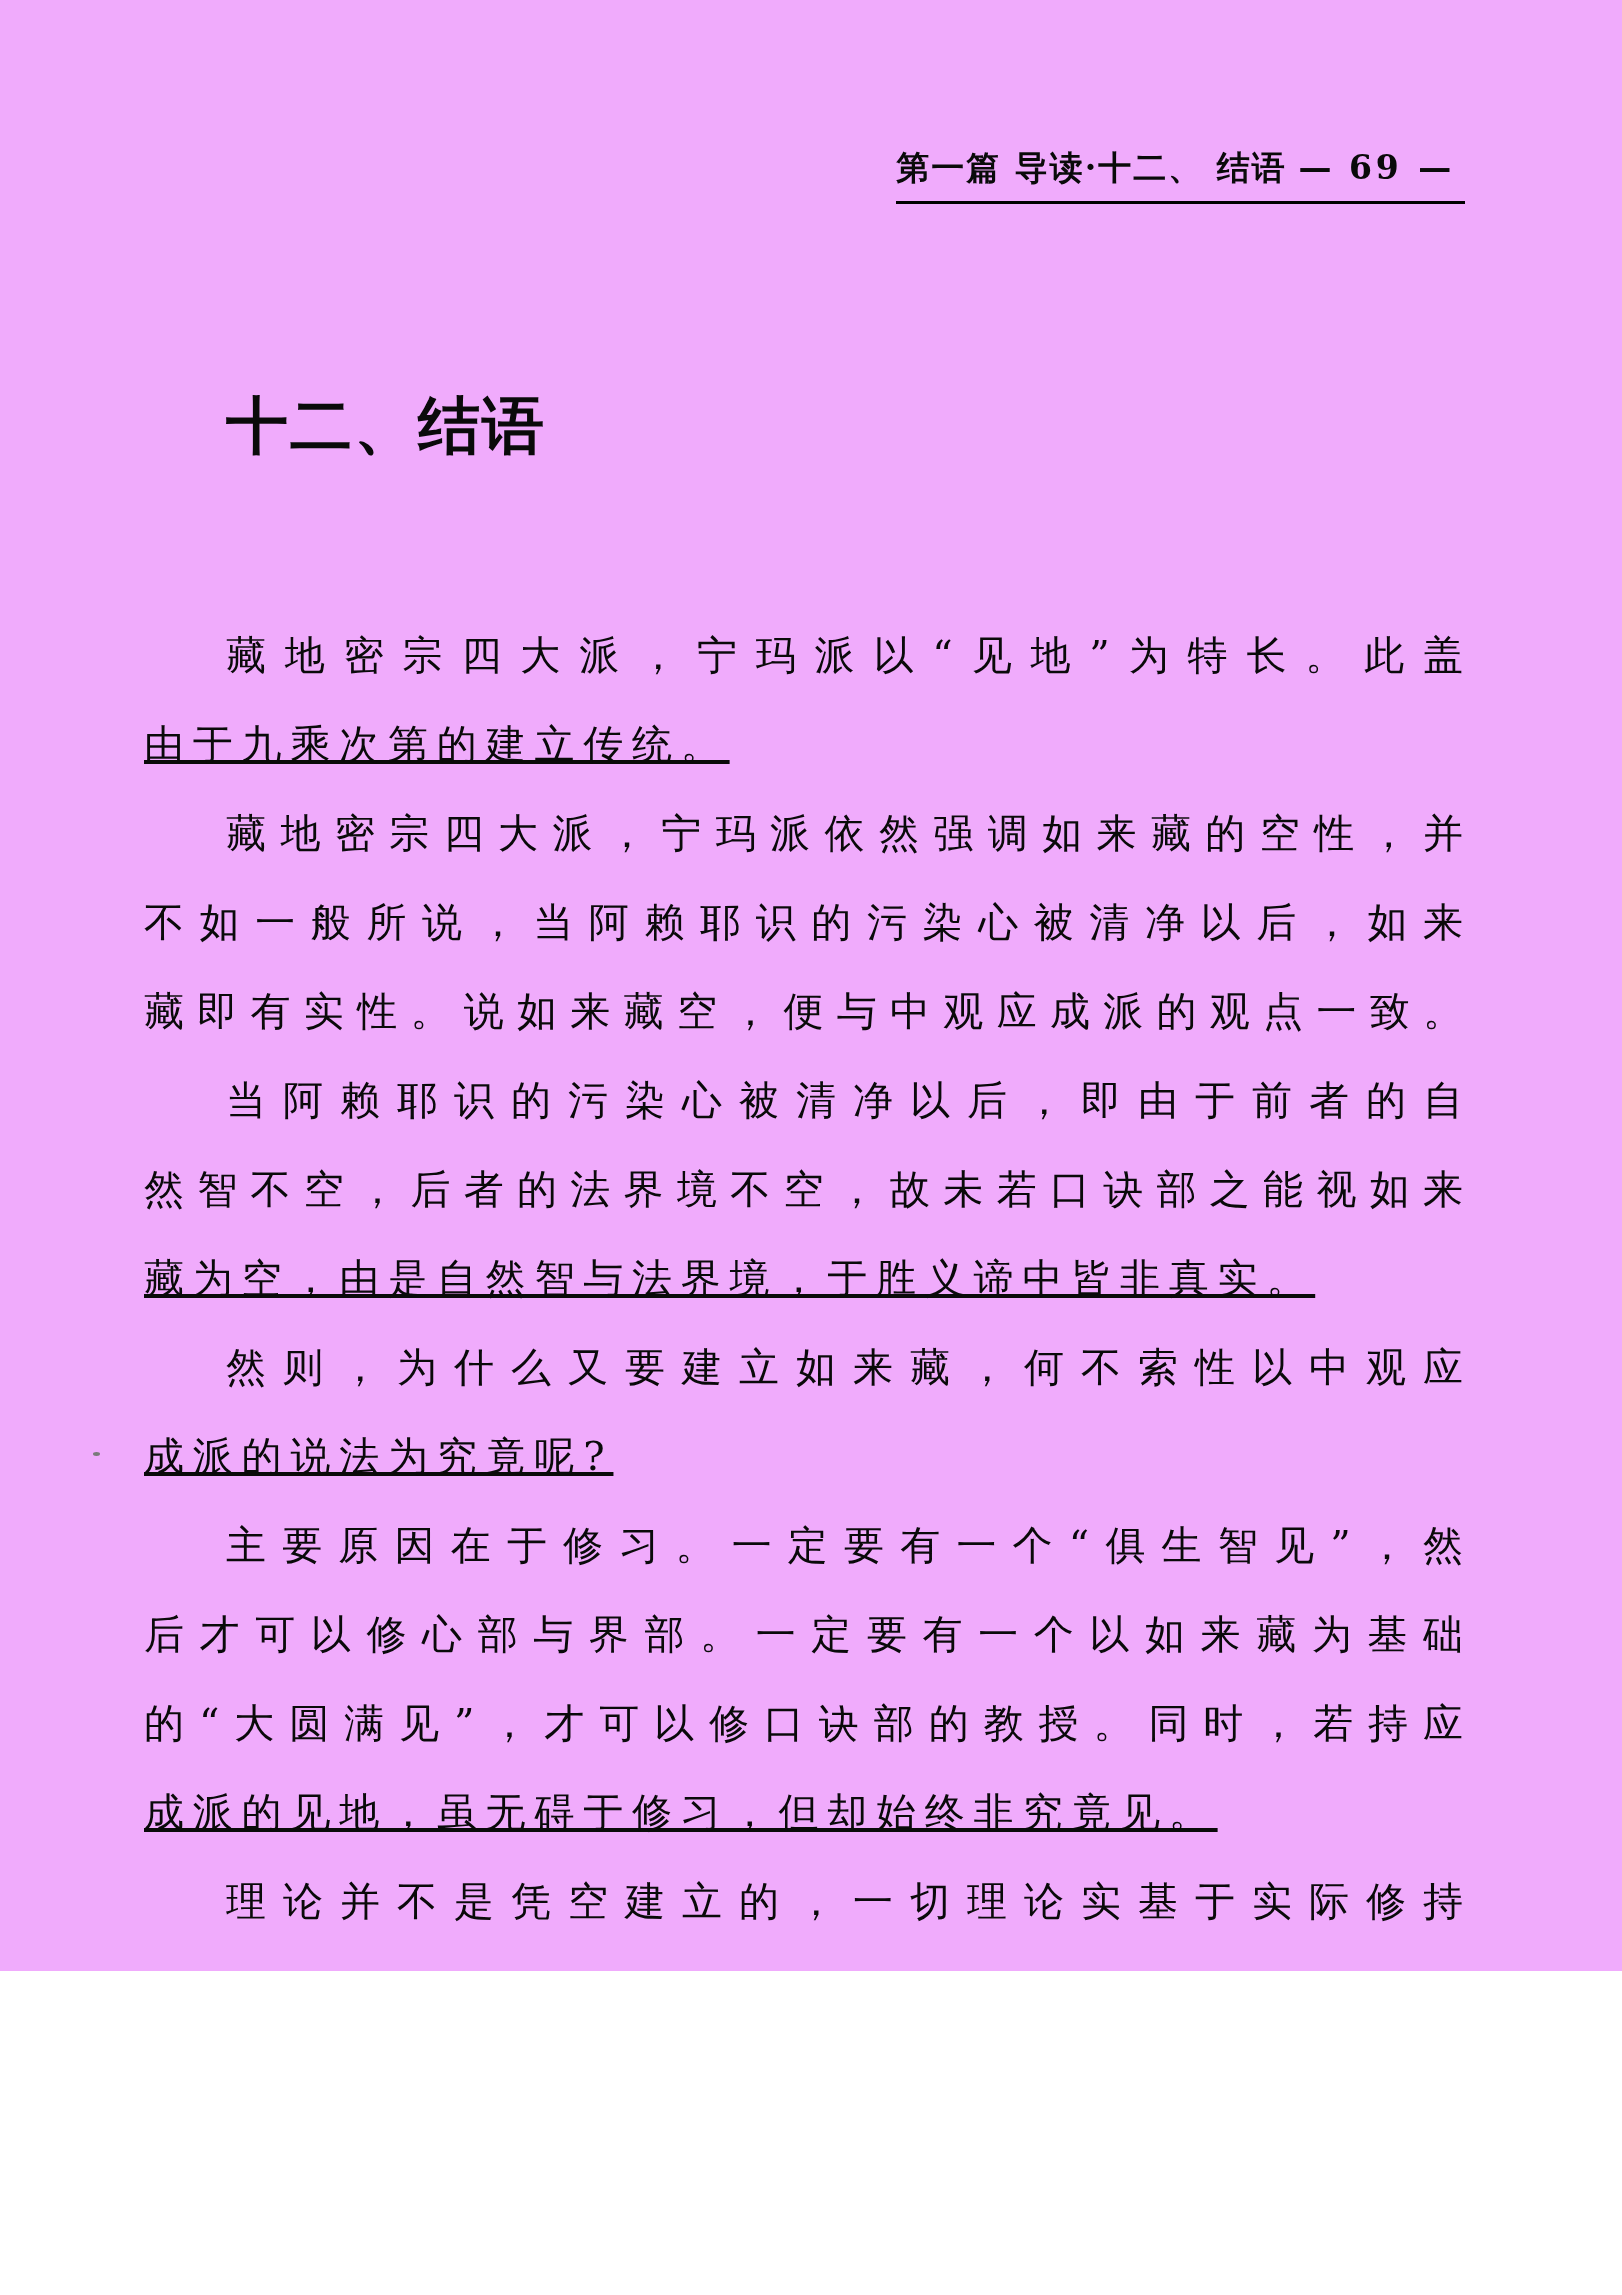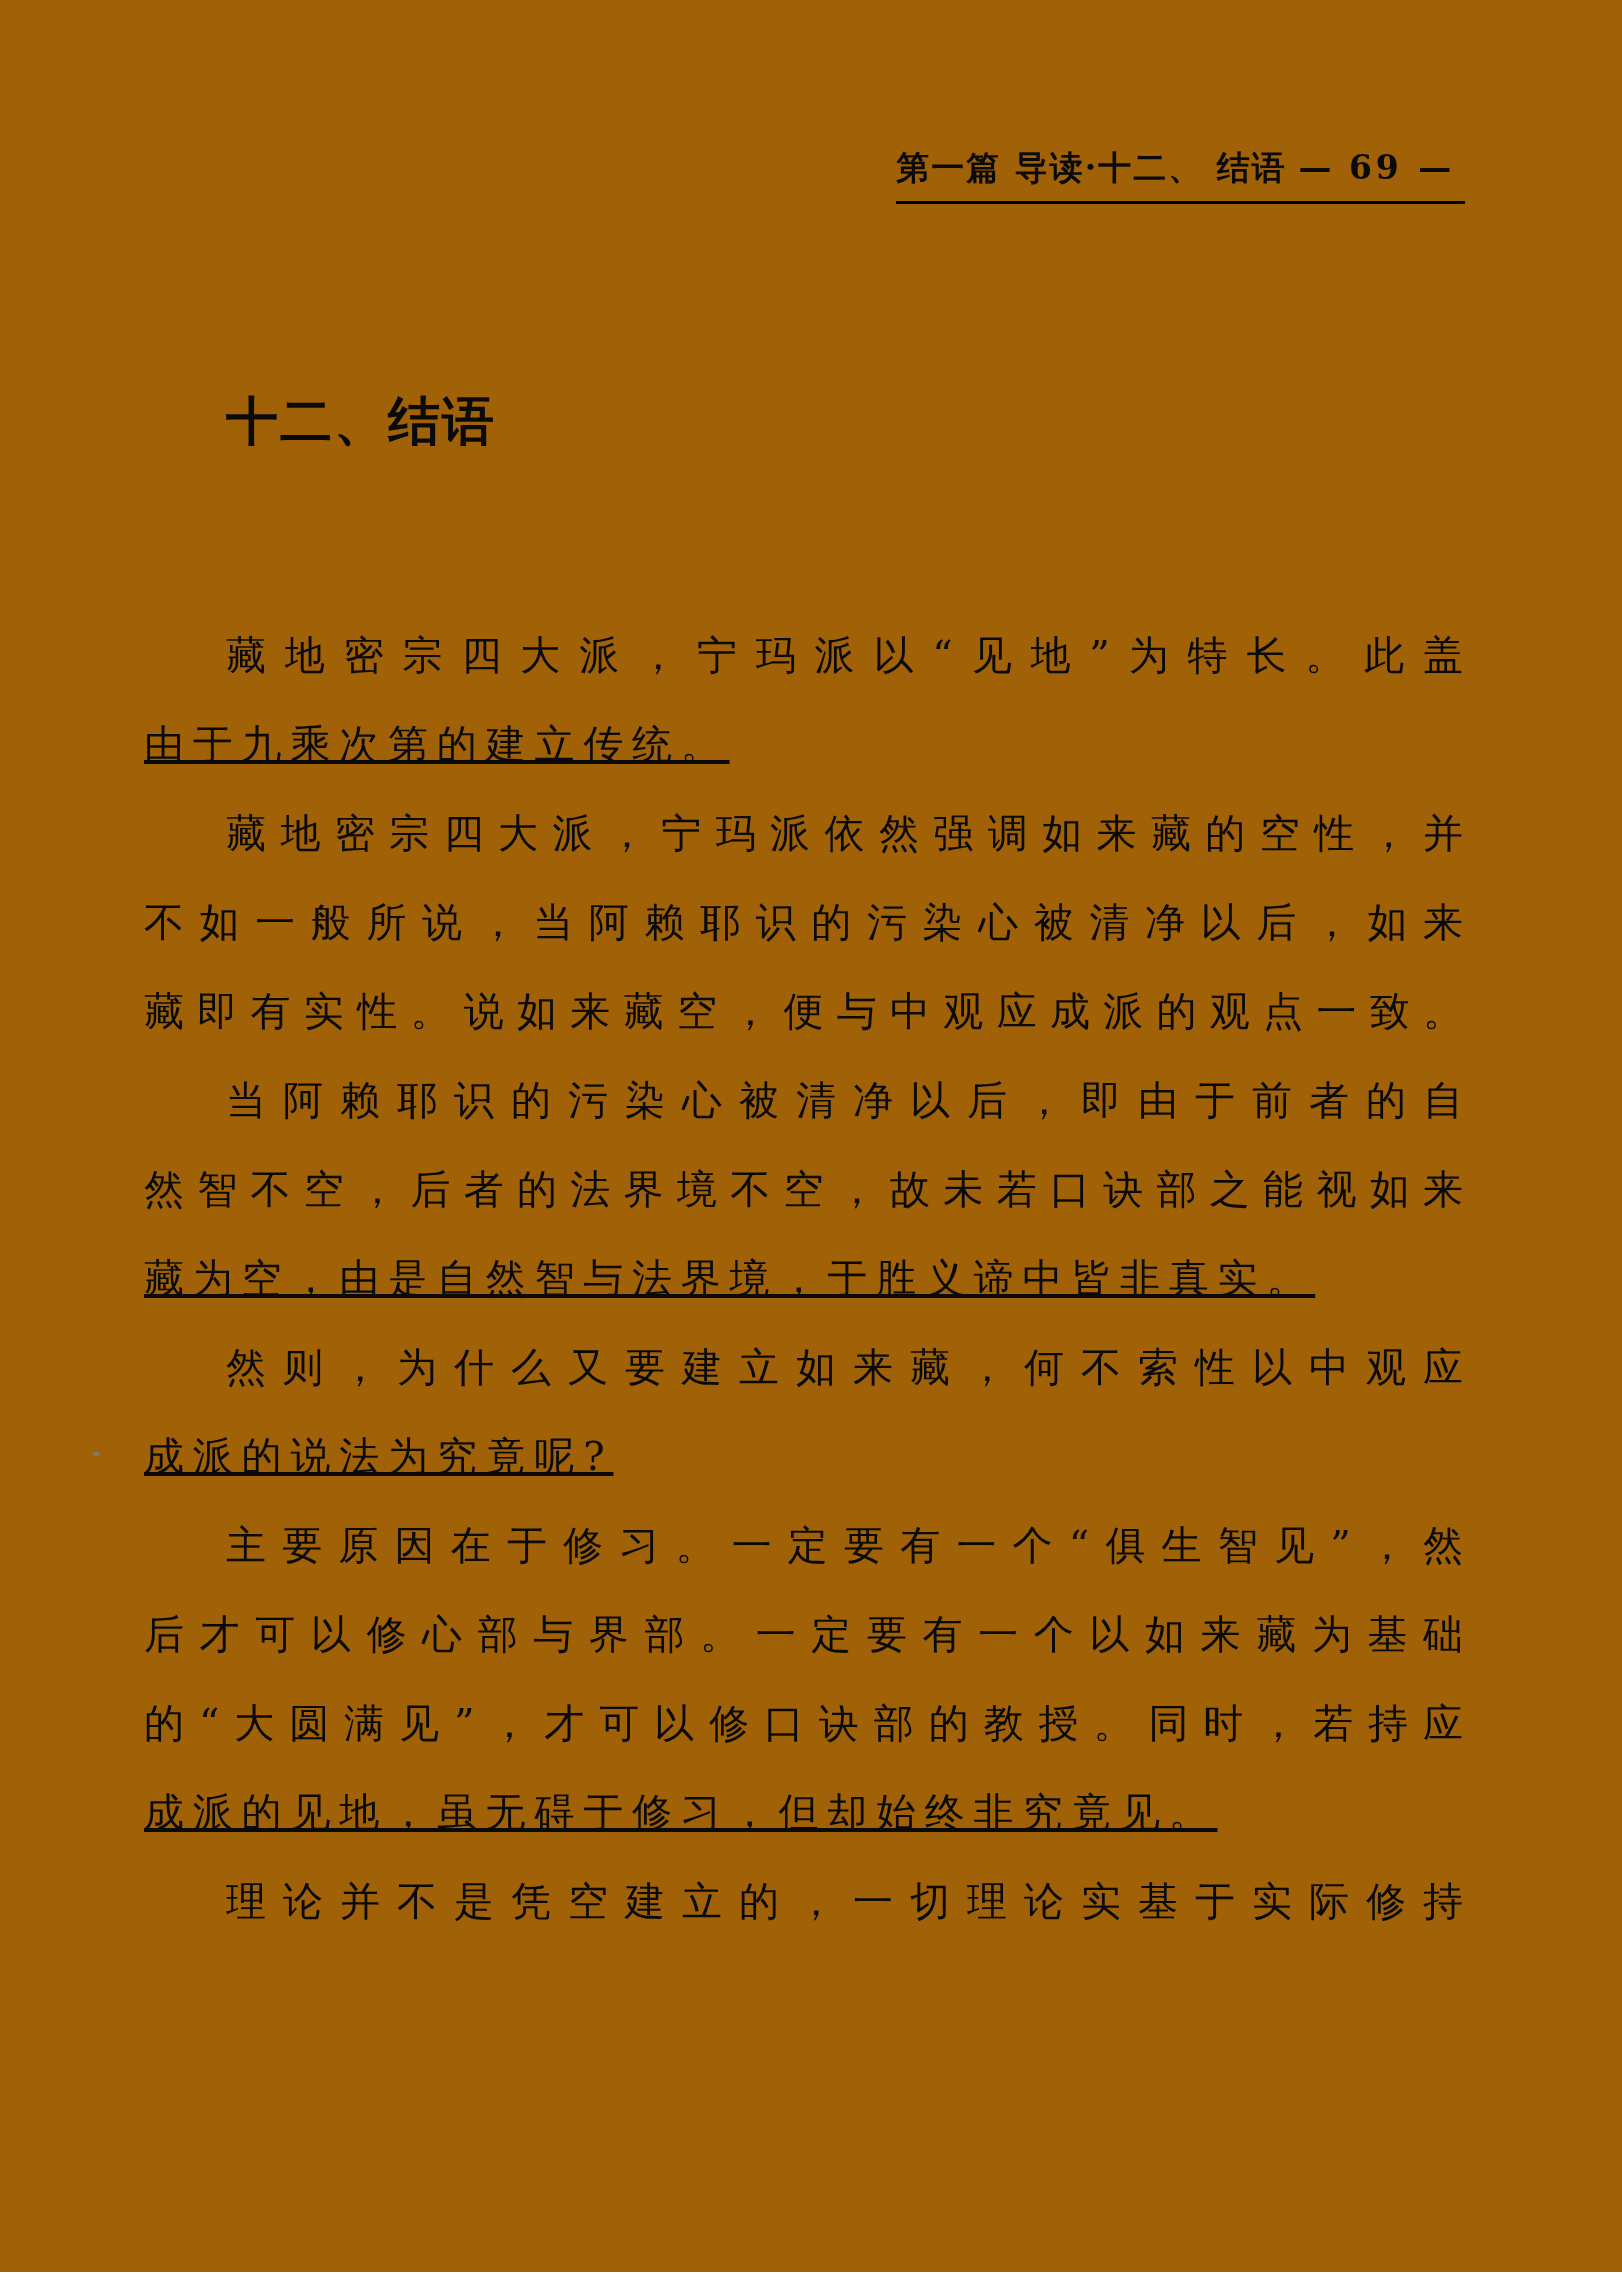--- a/index.html
+++ b/index.html
@@ -1,19 +1,19 @@
 <!DOCTYPE html>
 <html><head>
 <meta charset="utf-8">
 <style>
   html,body{margin:0;padding:0;background:#ffffff;}
   .page{
     position:relative;
-    width:1623px;height:2272px;
-    background:#a16207;
+    width:1623px;height:1971px;
+    background:#f0abfc;
     color:#0a0a0a;
     font-family:"DejaVu Serif","Liberation Serif",serif;
     overflow:hidden;
   }
   
   .running-header{
     position:absolute;
     top:146px;
     right:158px;
     text-align:right;
@@ -28,21 +28,21 @@
     white-space:nowrap;
   }
   .header-dash{margin:0 11.7px;}
   .header-pagenum{margin:0 3.9px;letter-spacing:3.9px;}
   
   .chapter-title{
     position:absolute;
     left:226px;
     top:392px;
     margin:0;
-    font-size:52px;
+    font-size:62px;
     font-weight:bold;
     letter-spacing:2px;
     line-height:1.1;
     white-space:nowrap;
   }
   
   .body-text{
     position:absolute;
     left:144px;
     top:611px;

